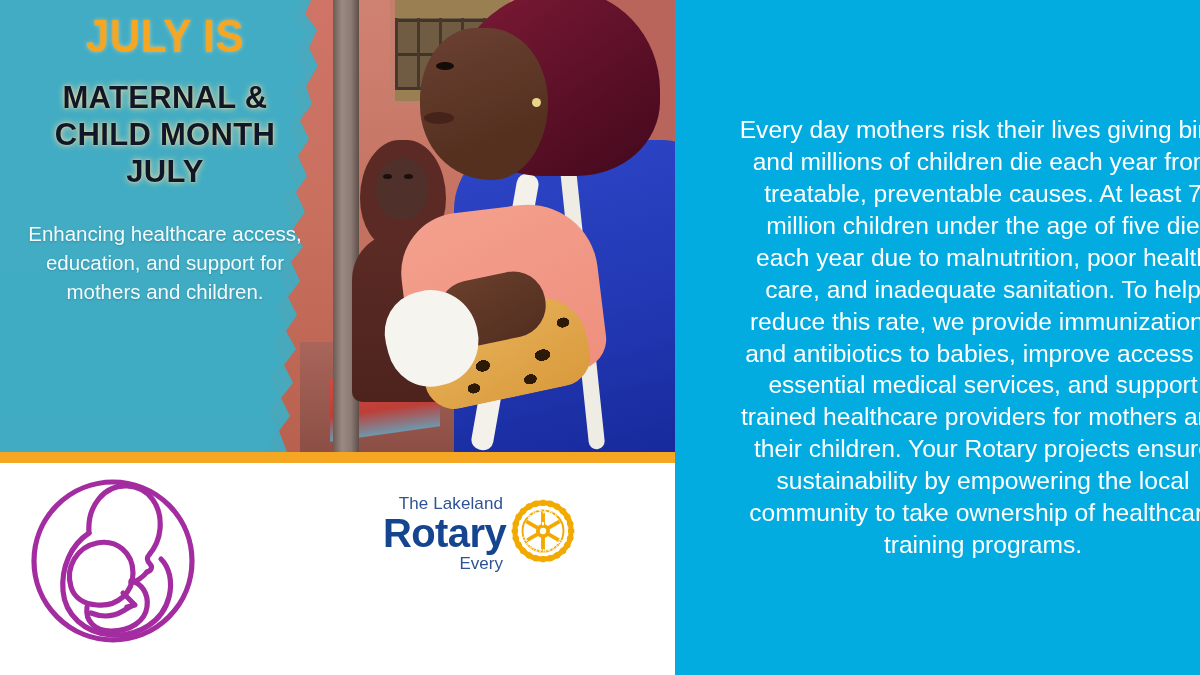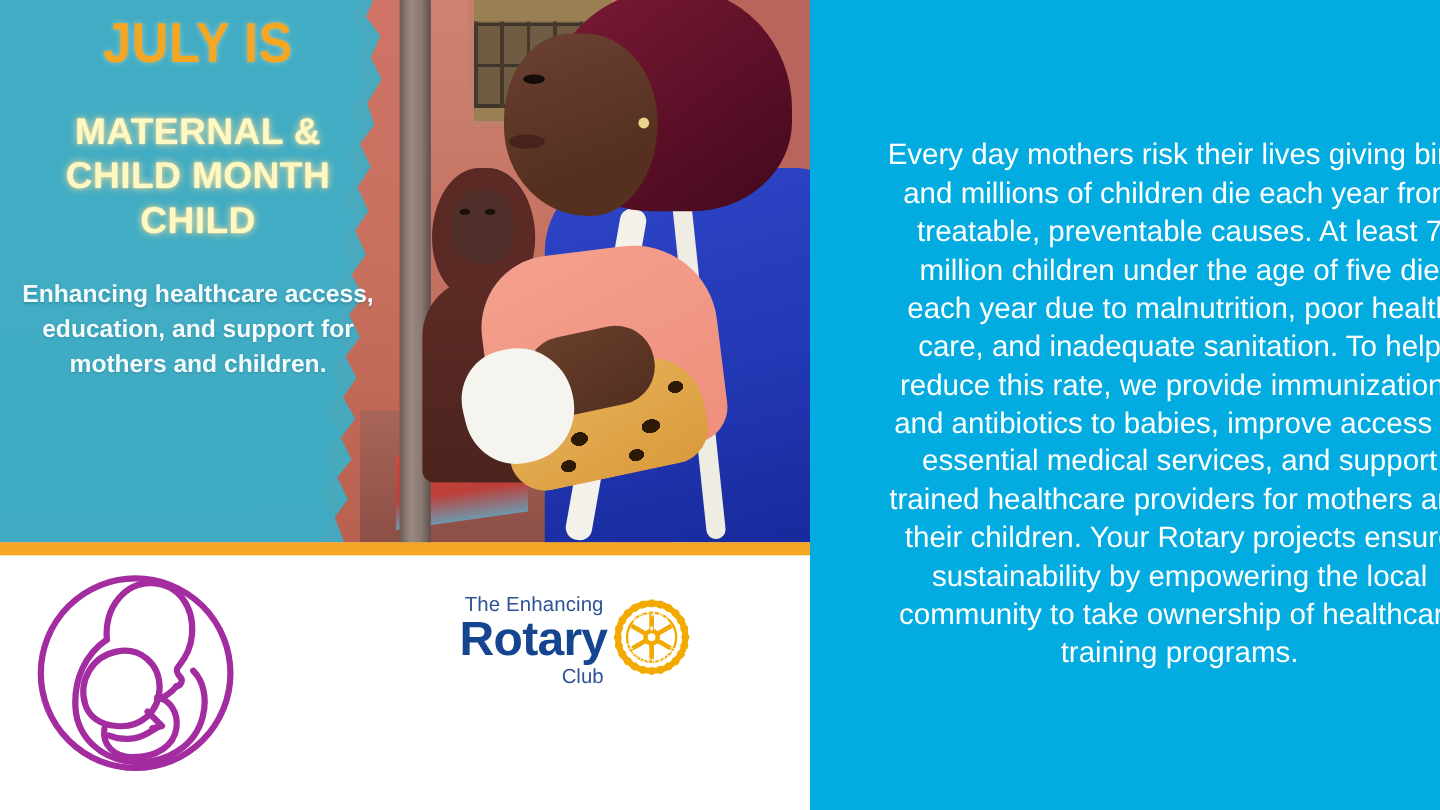--- a/index.html
+++ b/index.html
@@ -206,32 +206,32 @@
     font-size: 47px;
     font-weight: 700;
     letter-spacing: 0.5px;
     color: #F5A623;
     line-height: 1.0;
     transform: scaleX(0.9);
     text-shadow: 0 0 6px rgba(255,235,190,.45);
     font-stretch: condensed;
   }
   .big-title {
-    margin-top: 32px;
+    margin-top: 20px;
     font-size: 31px;
     font-weight: 700;
-    color: #fef9c3;
+    color: #0f172a;
     line-height: 1.20;
     letter-spacing: .3px;
     text-shadow: 0 0 7px rgba(255,226,160,.95), 0 0 2px rgba(255,220,150,.9);
   }
   .sub-title {
     margin-top: 28px;
     font-size: 20.5px;
-    font-weight: 700;
+    font-weight: 400;
     color: #f4fbfd;
     line-height: 1.42;
     padding: 0 14px;
     text-shadow: 0 1px 2px rgba(0,60,80,.25);
   }
 
   
   .logo-strip {
     position: absolute;
     left: 0; top: 463px;
@@ -351,21 +351,21 @@
                    L290,256 L278,272 L287,291 L276,307 L284,326 L273,342 L282,361
                    L271,377 L279,396 L268,411 L276,430 L266,452 L0,452 Z" fill="#3BAFC8" fill-opacity="0.55"></path>
         </svg>
       </div>
 
       <div class="headline-stack">
         <div class="july-is">JULY IS</div>
         <div class="big-title">
           <div>MATERNAL &amp;</div>
           <div>CHILD MONTH</div>
-          <div>CHILD</div>
+          <div>JULY</div>
         </div>
         <div class="sub-title">Enhancing healthcare access, education, and support for mothers and children.</div>
       </div>
     </div>
 
     <div class="orange-bar"></div>
 
     <div class="logo-strip">
 
       <div class="mch-icon">
@@ -389,23 +389,23 @@
                      C122,118 114,108 104,106"></path>
 
             <path d="M64,138 C74,142 86,142 96,136 L106,130"></path>
             <path d="M96,118 L108,130 L100,132"></path>
           </g>
         </svg>
       </div>
 
       <div class="rotary-logo">
         <div class="rotary-words">
-          <div class="rw-the">The Enhancing</div>
+          <div class="rw-the">The Lakeland</div>
           <div class="rw-rotary">Rotary</div>
-          <div class="rw-club">Club</div>
+          <div class="rw-club">Every</div>
         </div>
         <div class="rotary-wheel">
           <svg viewBox="0 0 100 100" aria-hidden="true">
             <defs>
               <path id="arcTop" d="M50,50 m-27,0 a27,27 0 0 1 54,0" fill="none"></path>
               <path id="arcBot" d="M50,50 m28,0 a28,28 0 0 1 -56,0" fill="none"></path>
             </defs>
             <g fill="#F2A900">
               <g>
 

